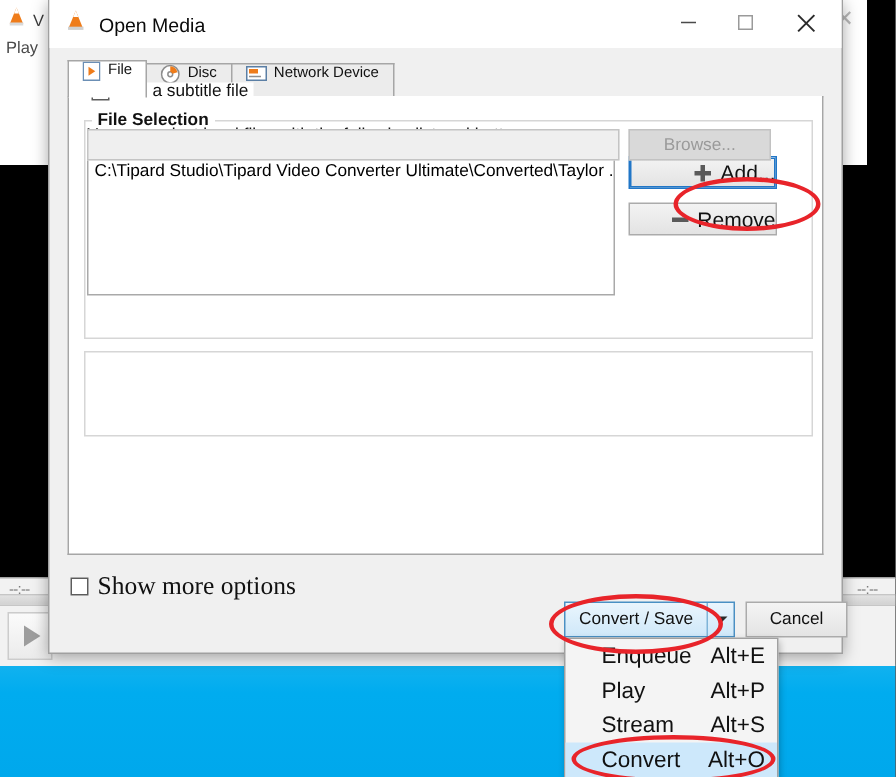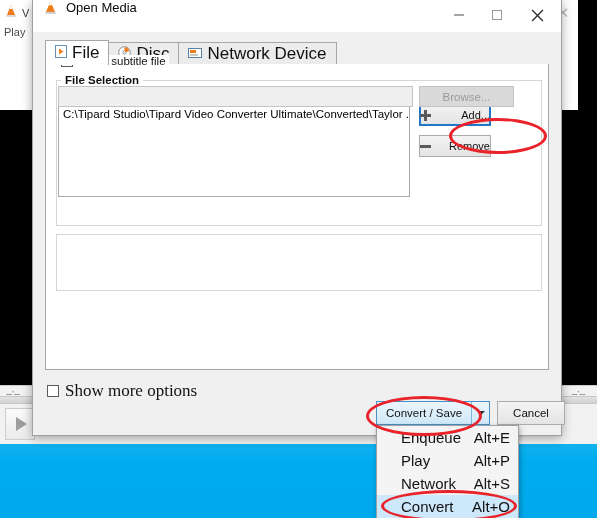--- a/index.html
+++ b/index.html
@@ -85,21 +85,21 @@
   #dialog {
     position: absolute; left: 32px; top: 0px;
     width: 528px; height: 435px;
     background: #f0f0f0;
     border: 1px solid #a0a0a0;
     border-top: none;
     box-shadow: 0 2px 10px rgba(0,0,0,0.35);
   }
   #titlebar {
     position: relative; height: 32px; background: #ffffff;
-    display: flex; 
+    display: flex; align-items: center;
   }
   #titlebar .ttl {
     font-size: 13px; color: #0a0a0a; margin-left: 8px;
   }
   #title-icon { margin-left: 10px; }
   .win-btn {
     position: absolute; top: 0; width: 36px; height: 30px;
     display: flex; align-items: center; justify-content: center;
     color: #4a4a4a;
   }
@@ -108,23 +108,23 @@
   #btn-close { right: 6px; }
 
   
   #tabs {
     position: absolute; left: 12px; top: 40px; width: 504px; height: 24px;
     display: flex; align-items: flex-end;
     border-bottom: 1px solid #a6a6a6;
   }
   .tab {
     height: 22px; box-sizing: border-box;
-    display: flex; align-items: center; gap: 5px;
+    display: flex; align-items: flex-start; gap: 5px;
     padding: 0 9px;
-    font-size: 17px; color: #111;
+    font-size: 10px; color: #111;
     background: #ececec;
     border: 1px solid #a6a6a6;
     border-bottom: none;
     margin-right: -1px;
   }
   .tab.active {
     background: #ffffff; height: 25px;
     position: relative; z-index: 3;
     margin-bottom: -1px;
   }
@@ -158,25 +158,25 @@
     width: 352px; height: 93px;
     background: #ffffff; border: 1px solid #a9a9a9;
     box-sizing: border-box;
   }
   #file-list .row {
     font-size: 11.5px; color: #000; padding: 3px 4px 0 4px;
     white-space: nowrap; overflow: hidden;
   }
   .sidebtn {
     position: absolute; left: 373px;
-    width: 72px; height: 22px;
+    width: 99px; height: 22px;
     background: linear-gradient(180deg,#f3f3f3,#e3e3e3);
     border: 1px solid #ababab;
-    font-size: 11px; color: #111;
-    display: flex; align-items: center; justify-content: space-between; gap: 6px;
+    font-size: 14px; color: #111;
+    display: flex; align-items: center; justify-content: flex-end; gap: 6px;
     box-sizing: border-box;
   }
   #btn-add { top: 40px; border: 1px solid #2176c7; box-shadow: 0 0 0 1px #2176c7 inset; }
   #btn-remove { top: 71px; }
   .pm {
     display: inline-block; width: 11px; height: 11px; position: relative;
   }
   .pm::before, .pm::after {
     content: ""; position: absolute; background: #5a5a5a;
   }
@@ -424,21 +424,21 @@
 <div id="menu">
   <div class="mi">
     <span>Enqueue</span>
     <span class="sc">Alt+E</span>
   </div>
   <div class="mi">
     <span>Play</span>
     <span class="sc">Alt+P</span>
   </div>
   <div class="mi">
-    <span>Network</span>
+    <span>Stream</span>
     <span class="sc">Alt+S</span>
   </div>
   <div class="mi sel">
     <span>Convert</span>
     <span class="sc">Alt+O</span>
   </div>
 </div>
 
 <div class="ann" id="ann-add"></div>
 <div class="ann" id="ann-conv"></div>

